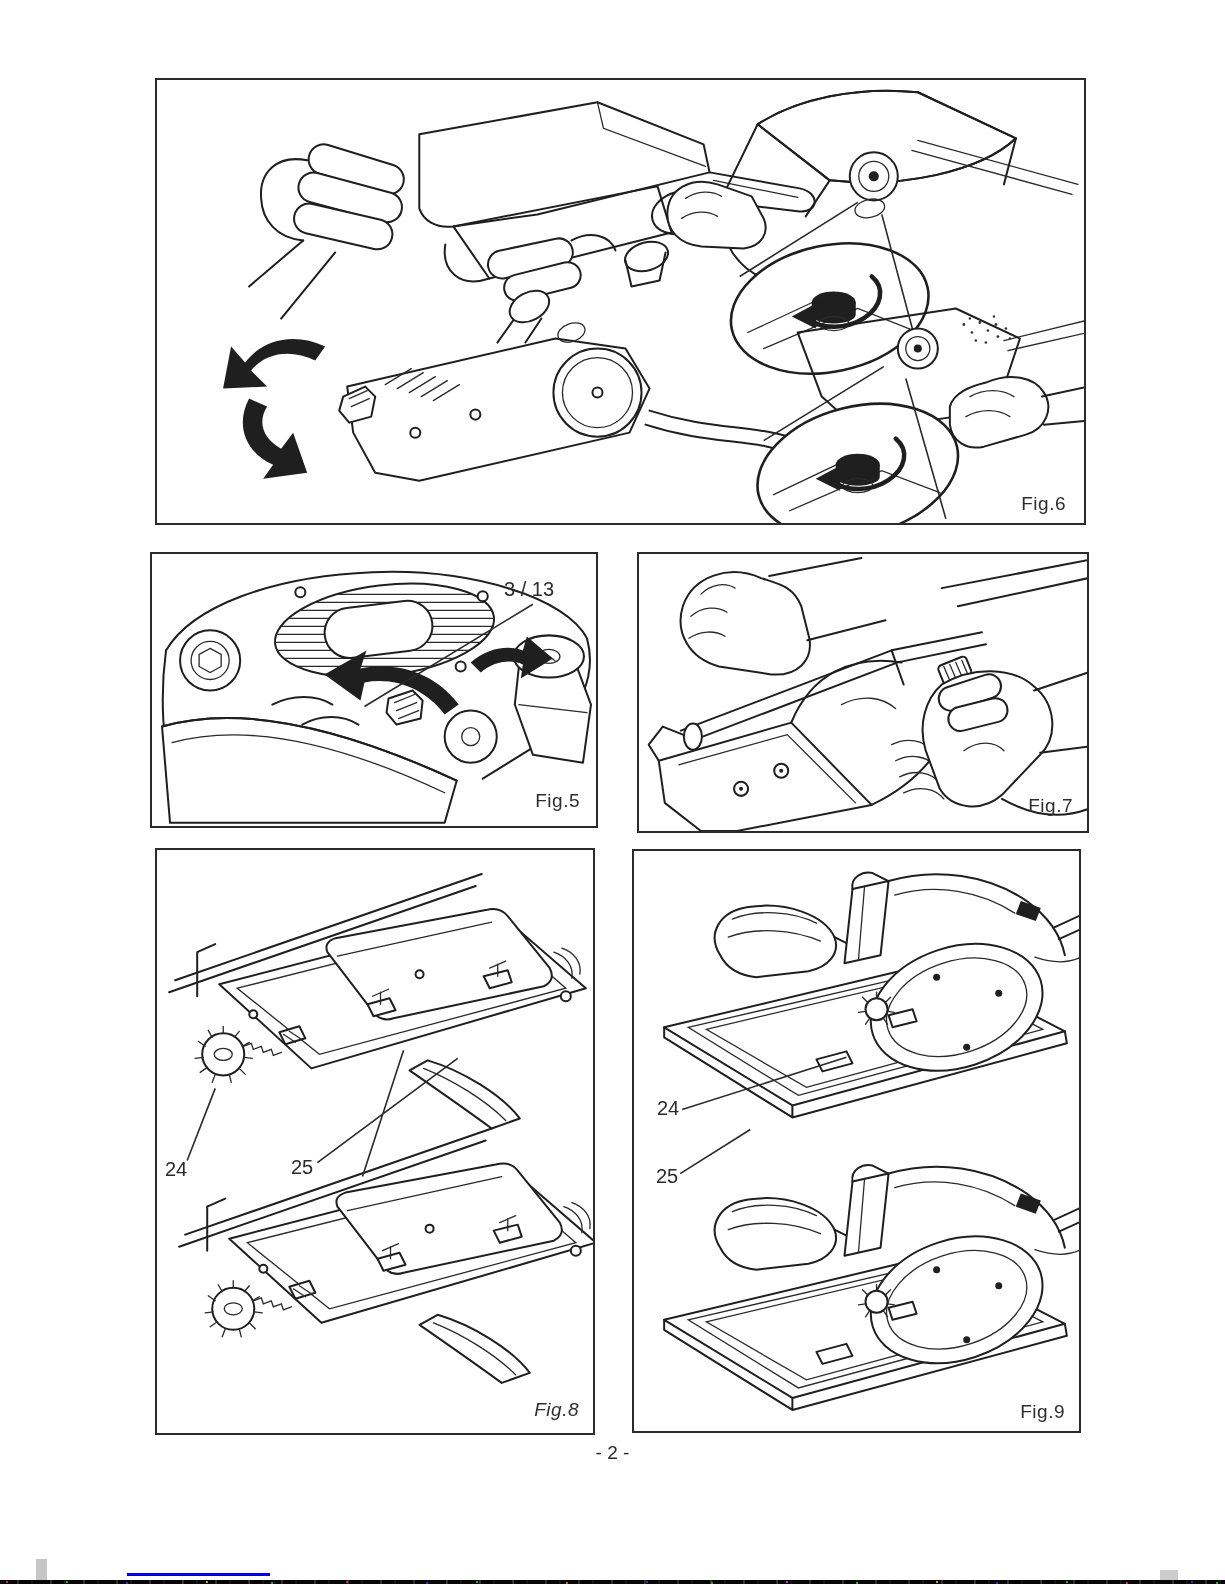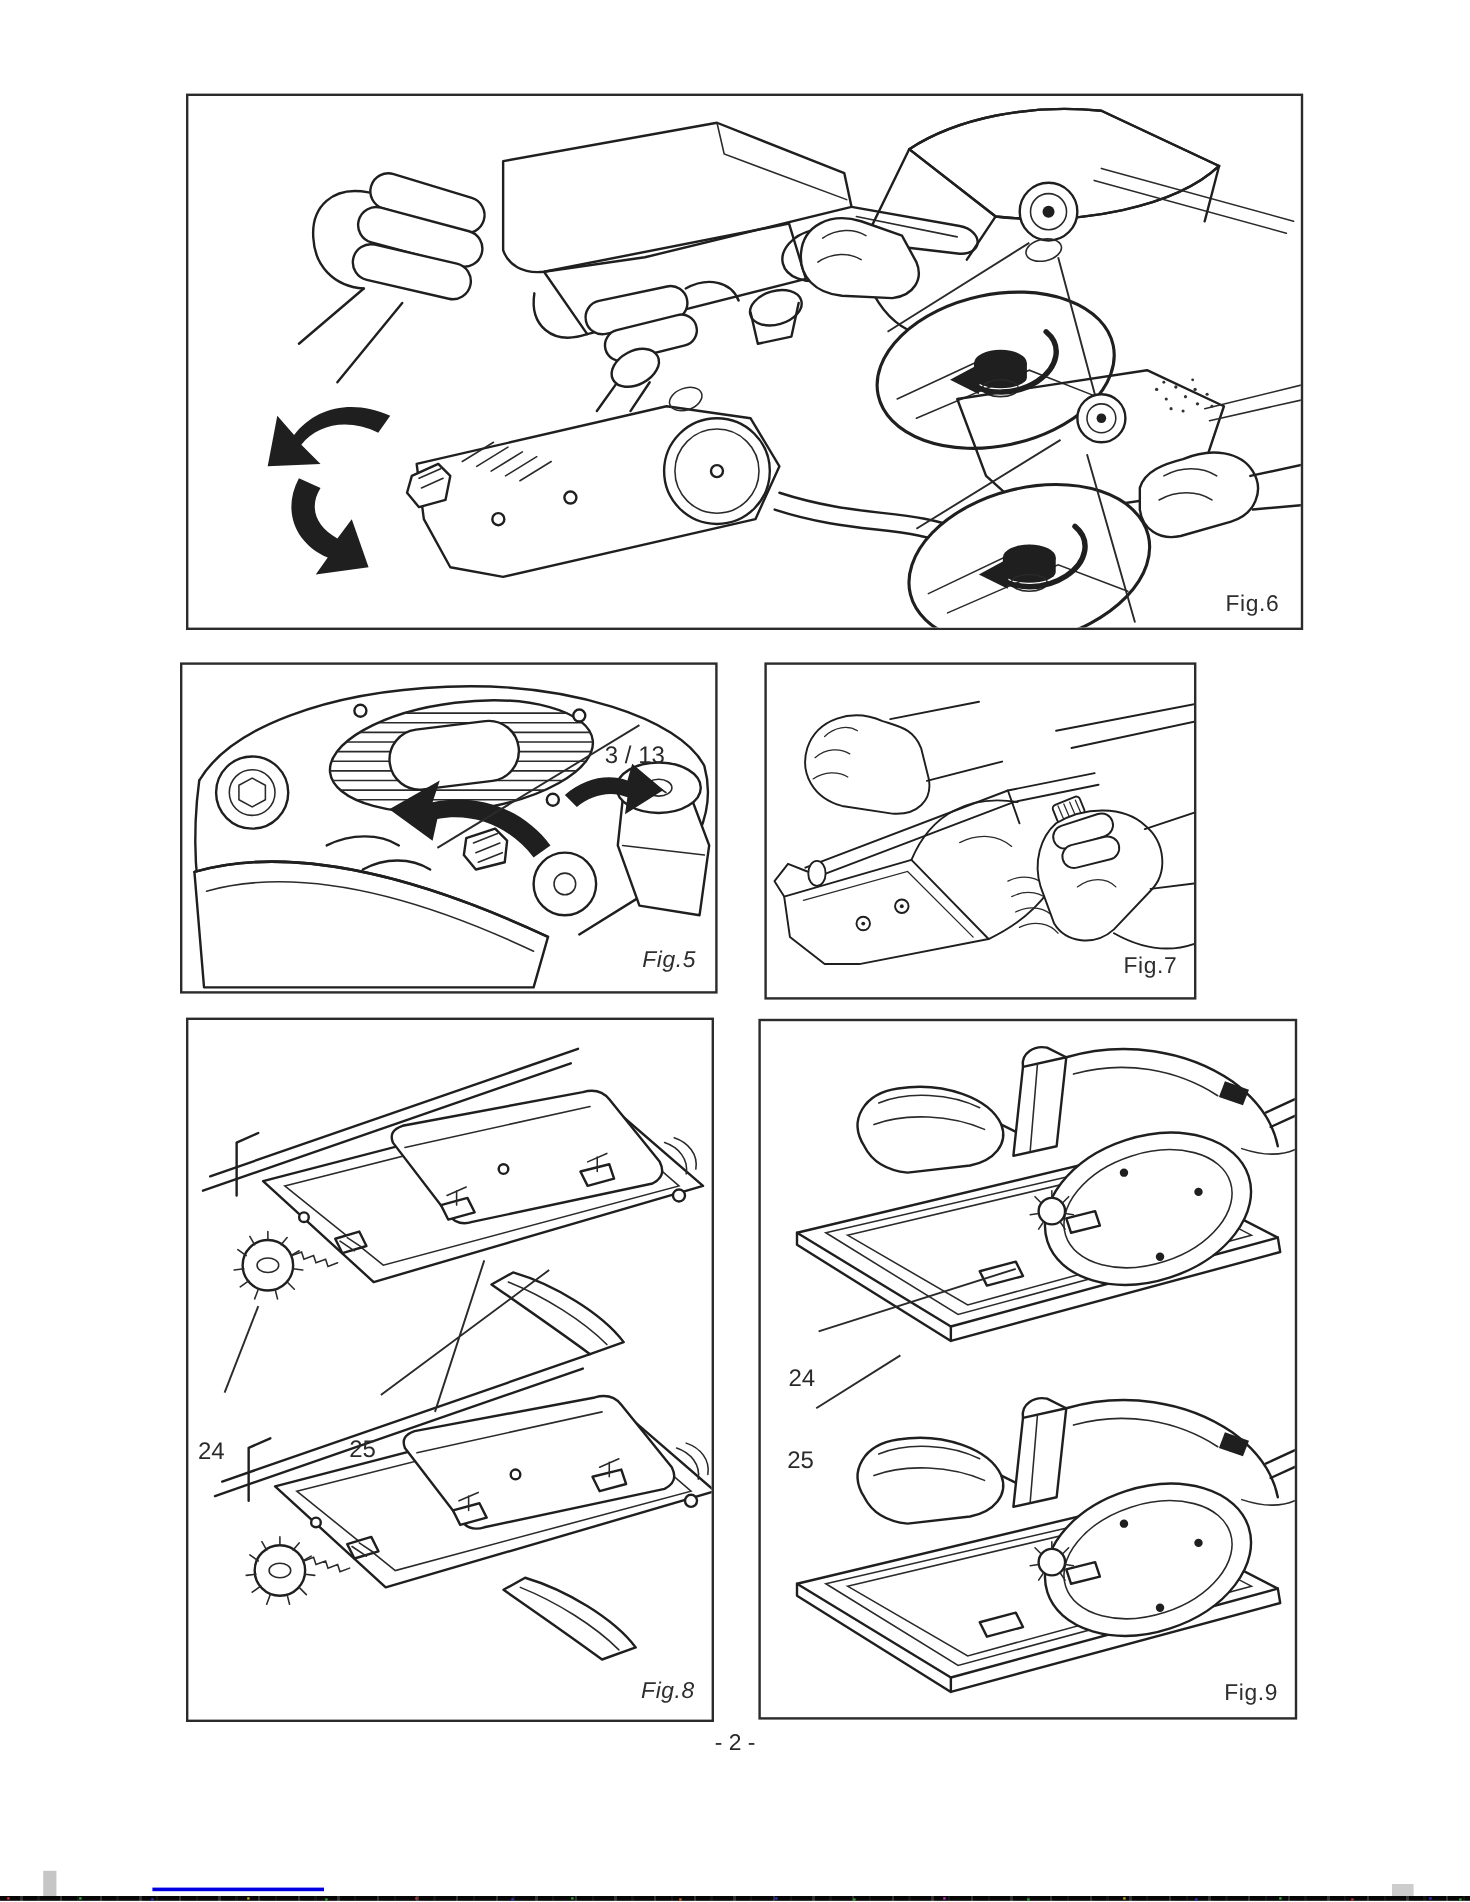--- a/index.html
+++ b/index.html
@@ -1,21 +1,21 @@
 <!DOCTYPE html>
 <html><head>
 <meta charset="utf-8">
 <style>
   html,body{margin:0;padding:0;background:#ffffff;}
   #page{position:relative;width:1225px;height:1585px;background:#ffffff;overflow:hidden;
         font-family:"Liberation Sans", sans-serif;color:#262626;}
   .panel{position:absolute;border:2.5px solid #2b2b2b;background:#ffffff;box-sizing:border-box;}
   .panel svg{position:absolute;left:0;top:0;width:100%;height:100%;}
   .figlabel{position:absolute;font-size:19px;letter-spacing:0.5px;color:#2e2e2e;}
-  .callout{position:absolute;font-size:20px;color:#2a2a2a;margin-top:41px;}
+  .callout{position:absolute;font-size:20px;color:#2a2a2a;}
   
   .ln{fill:none;stroke:#1f1f1f;stroke-width:2;stroke-linecap:round;stroke-linejoin:round;}
   .lnw{fill:#ffffff;stroke:#1f1f1f;stroke-width:2;stroke-linecap:round;stroke-linejoin:round;}
   .thin{fill:none;stroke:#2a2a2a;stroke-width:1.3;stroke-linecap:round;}
   .fat{fill:none;stroke:#1f1f1f;stroke-width:3;stroke-linecap:round;stroke-linejoin:round;}
   .blk{fill:#1f1f1f;stroke:none;}
   .ldr{fill:none;stroke:#2a2a2a;stroke-width:1.6;}
   
   #page-number{position:absolute;left:0;right:0;top:1442px;text-align:center;font-size:19px;color:#2a2a2a;}
   #scan-bar-left{position:absolute;left:36px;top:1559px;width:11px;height:24px;background:#c6c6c6;}
@@ -183,24 +183,24 @@
       <path class="lnw" d="M236,144 L260,136 L270,146 L268,164 L244,170 L234,158 Z"></path>
       <path class="thin" d="M242,148 L262,140 M244,156 L264,148 M246,164 L266,156"></path>
       <path class="lnw" d="M368,94 L420,102 L438,150 L430,208 L380,200 L362,150 Z"></path>
       <ellipse class="lnw" cx="396" cy="102" rx="35" ry="21"></ellipse>
       <ellipse class="thin" cx="396" cy="102" rx="11" ry="7"></ellipse>
       <path class="thin" d="M390,98 L402,106 M366,150 L434,158"></path>
       <path class="blk" d="M318,108 C334,94 354,90 370,96 L374,82 L400,104 L368,124 L370,110 C356,104 340,108 328,118 Z"></path>
       <path class="ldr" d="M380,50 L212,152"></path>
     </svg>
     <div class="callout" style="left:352px;top:24px;">3 / 13</div>
-    <div class="figlabel" style="right:16px;bottom:14px;font-style:italic;">Fig.5</div>
-  </div>
-
-  <div class="panel" id="panel-fig7" style="left:637px;top:552px;width:360px;height:281px;padding-left:18px;">
+    <div class="figlabel" style="right:16px;bottom:14px;">Fig.5</div>
+  </div>
+
+  <div class="panel" id="panel-fig7" style="left:637px;top:552px;width:452px;height:281px;padding-left:18px;">
     <svg viewBox="0 0 443 276">
       <path class="ln" d="M120,24 C88,10 52,22 42,52 C34,78 48,104 78,112 L130,120 C156,122 172,106 168,84 L160,52 C152,32 138,30 120,24 Z"></path>
       <path class="thin" d="M60,40 C70,30 84,28 94,34 M50,62 C62,52 76,52 86,58 M48,84 C60,76 74,76 84,82"></path>
       <path class="ln" d="M128,22 L220,4 M166,86 L244,66"></path>
       <path class="ln" d="M300,34 L446,6 M316,52 L446,24"></path>
       <path class="ln" d="M40,176 L250,96 L340,78 M46,188 L256,108 L344,90"></path>
       <ellipse class="lnw" cx="52" cy="182" rx="9" ry="13"></ellipse>
       <path class="ln" d="M250,96 L262,130"></path>
       <path class="lnw" d="M18,206 L150,168 L230,250 L96,276 L60,276 L24,248 Z"></path>
       <path class="thin" d="M38,210 L146,180 L214,248"></path>

